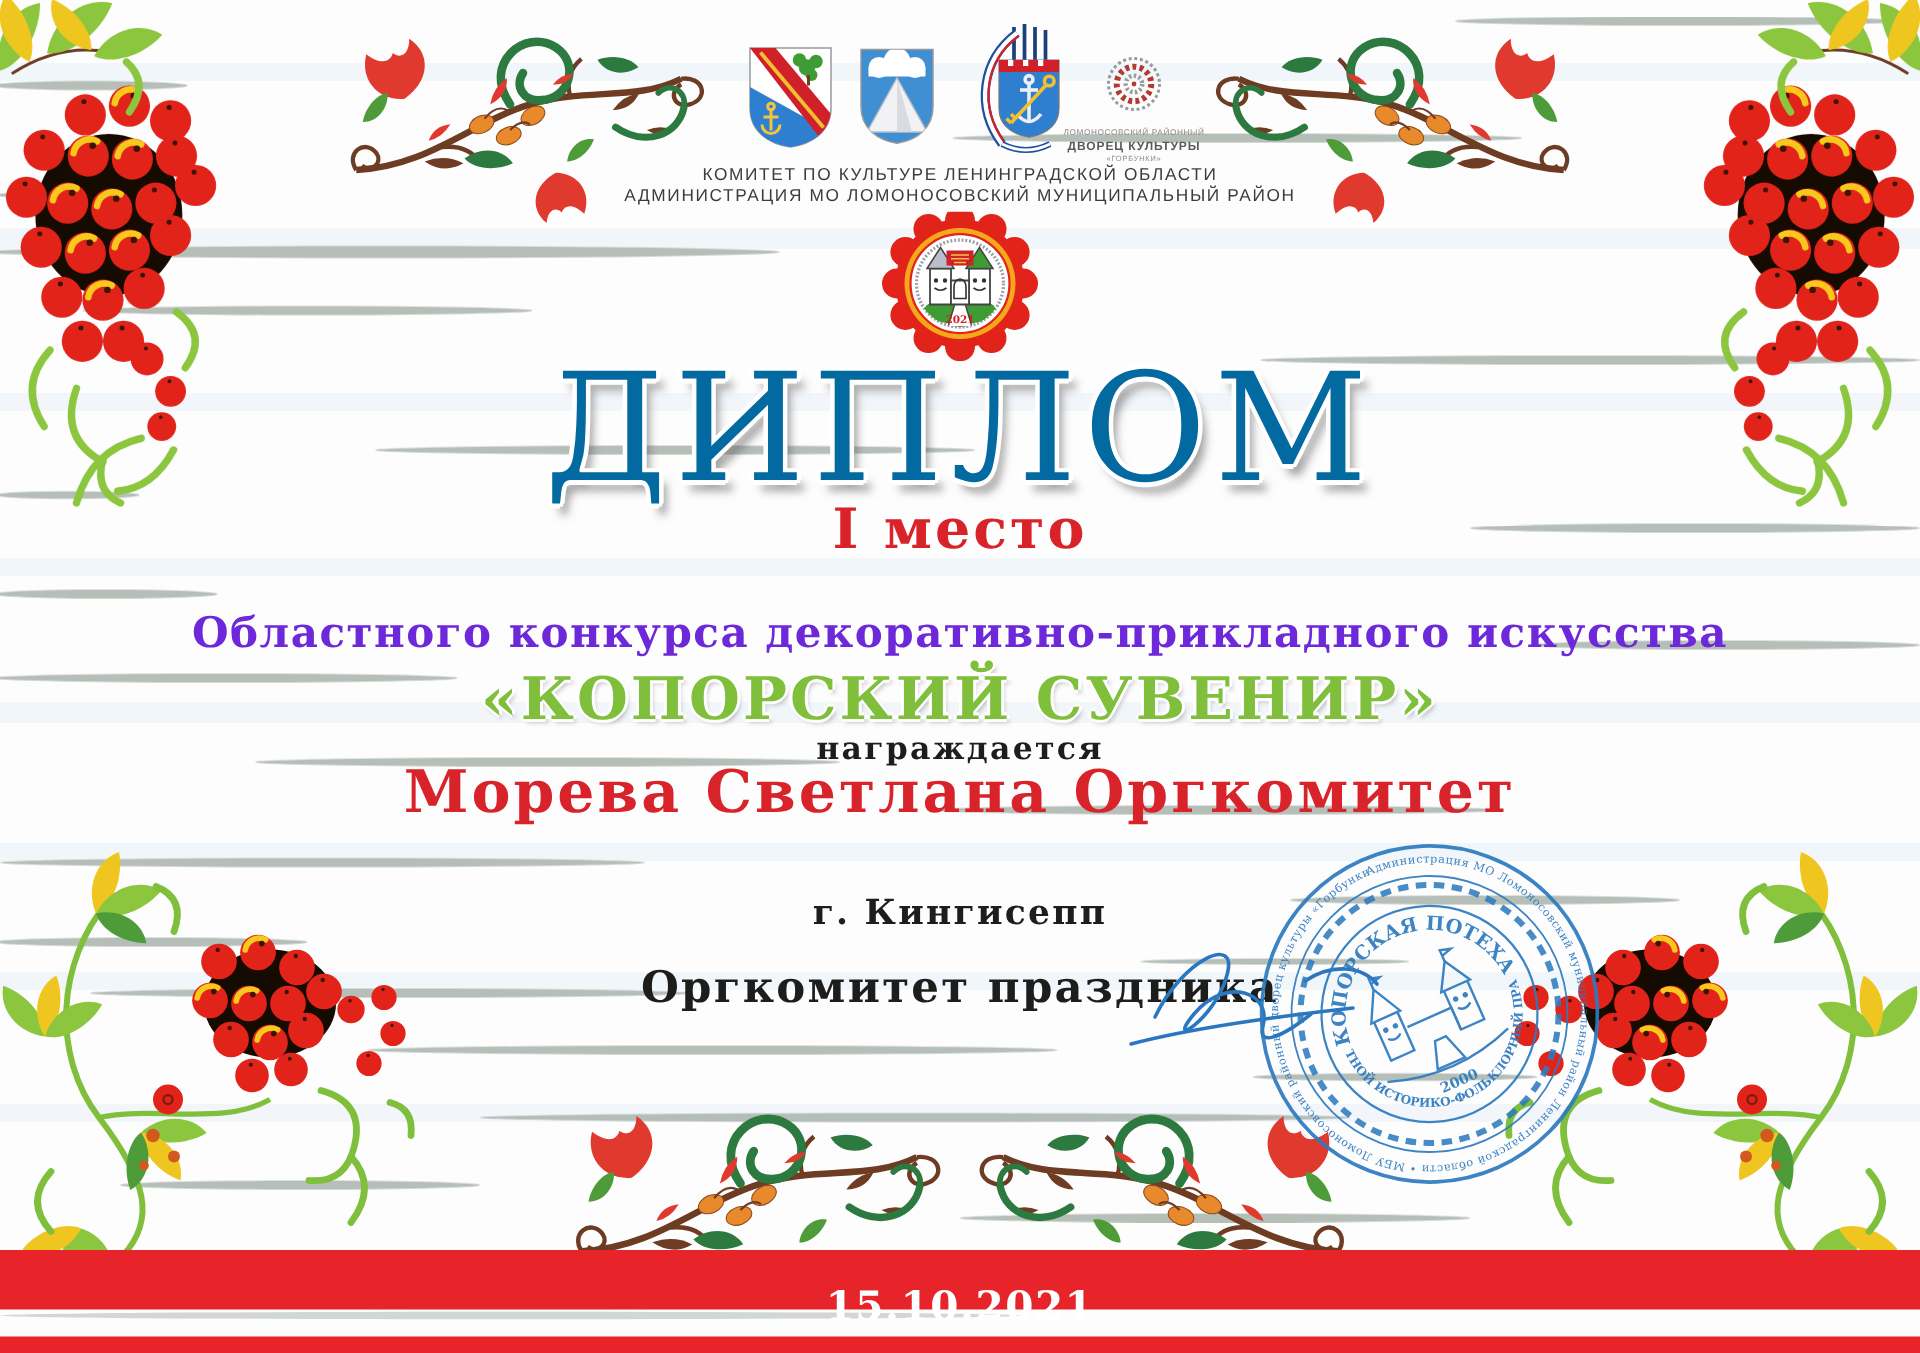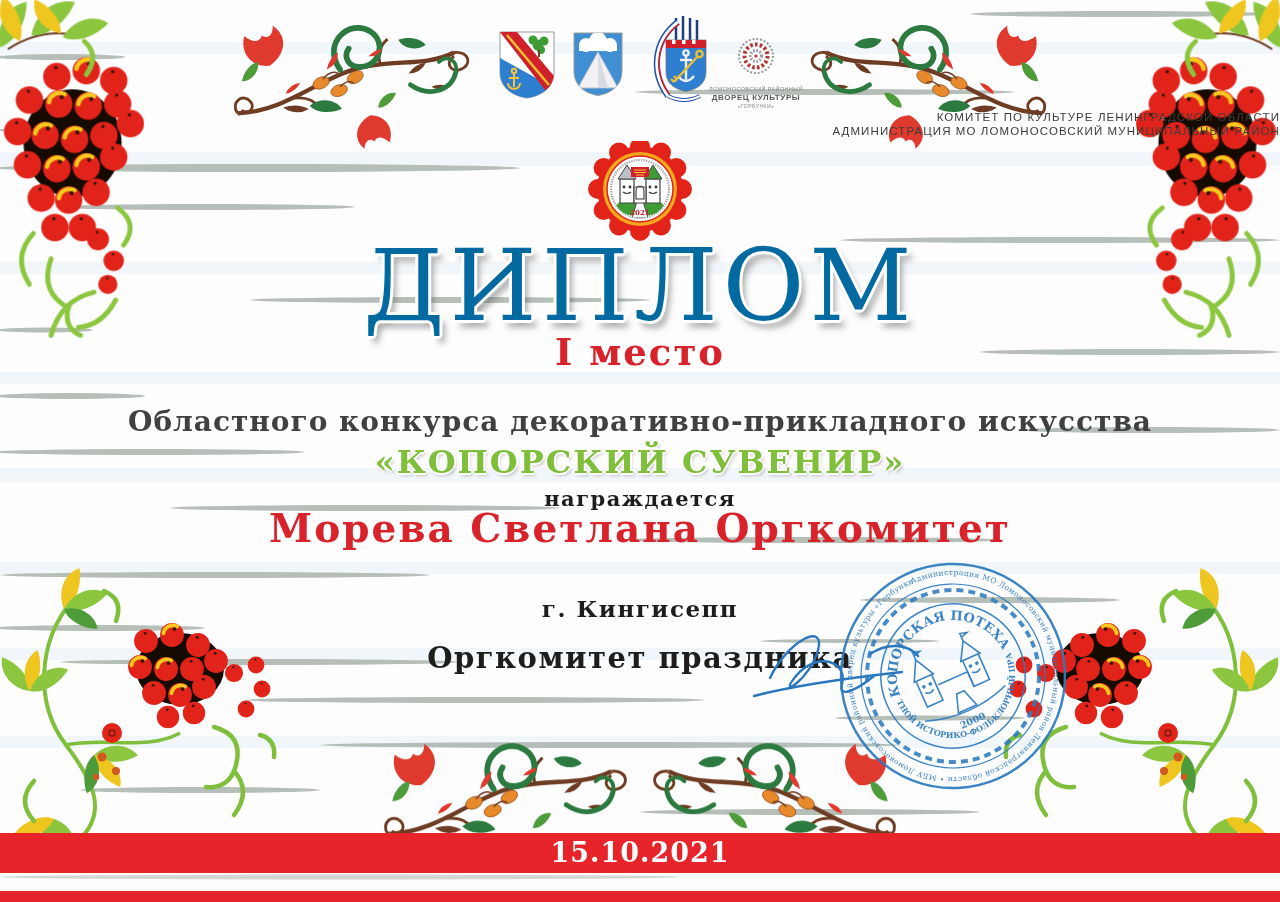--- a/index.html
+++ b/index.html
@@ -5,45 +5,45 @@
   html,body{margin:0;padding:0;background:#777;}
   #canvas{
     position:relative;width:1280px;height:902px;margin:0 auto;
     background:#fdfdfe;overflow:hidden;
     font-family:"DejaVu Serif","Liberation Serif",serif;
   }
   .abs{position:absolute;}
   .ctr{left:0;width:1280px;text-align:center;}
   .hdr-org{
     font-family:"Liberation Sans","DejaVu Sans",sans-serif;
-    font-size:11.5px;letter-spacing:1.1px;color:#3c3c3c;line-height:11.5px;text-align:right;
+    font-size:11.5px;letter-spacing:1.1px;color:#3c3c3c;line-height:11.5px;
   }
   .dk-caption{font-family:"Liberation Sans",sans-serif;color:#8a8a8a;line-height:1.25;}
   .dk-caption .l1{font-size:5.5px;letter-spacing:.4px;}
   .dk-caption .l2{font-size:8px;font-weight:bold;color:#5a5a5a;letter-spacing:.6px;}
   .dk-caption .l3{font-size:5px;letter-spacing:.5px;}
   .title{
     top:234px;font-size:100px;font-weight:normal;color:#0369a1;letter-spacing:5px;line-height:104px;
     text-shadow:-3px 0 0 #fff,3px 0 0 #fff,0 -3px 0 #fff,0 3px 0 #fff,
                 -2px -2px 0 #fff,2px 2px 0 #fff,-2px 2px 0 #fff,2px -2px 0 #fff,
                 5px 7px 6px rgba(90,90,90,.55);
   }
   .place{top:330px;font-size:37px;font-weight:bold;color:#d8232a;letter-spacing:2px;}
   .nomination{top:372px;font-size:28px;font-weight:bold;color:#1d1d1b;letter-spacing:2px;}
-  .contest{top:405px;font-size:28px;font-weight:bold;color:#404040;letter-spacing:1px;}
+  .contest{top:405px;font-size:28px;font-weight:bold;color:#6d28d9;letter-spacing:1px;}
   .contest-name{
-    top:443px;font-size:32px;font-weight:bold;color:#7fbf3c;letter-spacing:2px;
+    top:443px;font-size:39px;font-weight:bold;color:#7fbf3c;letter-spacing:2px;
     text-shadow:-2px 0 0 #fff,2px 0 0 #fff,0 2px 0 #fff,0 -2px 0 #fff,2px 3px 3px rgba(120,120,120,.4);
   }
   .awarded{top:486px;font-size:21px;font-weight:bold;color:#1d1d1b;letter-spacing:1.5px;}
   .recipient{top:505px;font-size:39px;font-weight:bold;color:#d8232a;letter-spacing:2px;}
   .city{top:551px;font-size:23px;font-weight:bold;color:#1d1d1b;letter-spacing:1.5px;margin-top:44px;}
   .committee{top:641px;font-size:29px;font-weight:bold;color:#1d1d1b;letter-spacing:1.5px;}
   .date-band{top:833px;height:40px;left:0;width:1280px;background:#e8242b;}
-  .date-text{width:100%;text-align:center;line-height:40px;font-size:27px;font-weight:bold;color:#fff;letter-spacing:1px;}
+  .date-text{width:100%;text-align:center;line-height:40px;font-size:27px;font-weight:bold;color:#fff;letter-spacing:1px;margin-top:19px;}
   .bottom-stripe{top:891px;height:11px;left:0;width:1280px;background:#e8242b;}
 </style>
 </head>
 <body>
 
 <div id="canvas">
 
   <svg class="abs" style="left:0;top:0" width="1280" height="902" viewBox="0 0 1280 902">
     <defs>
       <path id="leafP" d="M0,0 C12,-16 34,-20 48,-8 C34,4 12,8 0,0 Z"></path>

